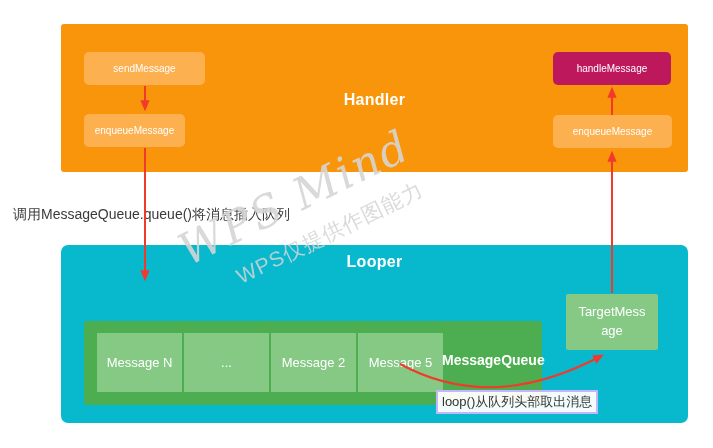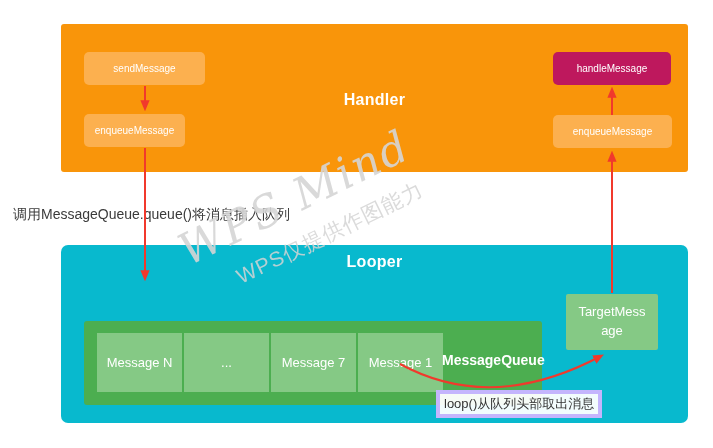--- a/index.html
+++ b/index.html
@@ -37,21 +37,21 @@
     color:#ffffff;font-size:14px;font-weight:bold;}
 
   .target-box{position:absolute;left:566px;top:294px;width:92px;height:56px;
     background:#85C985;border-radius:2px;display:flex;align-items:center;justify-content:center;}
   .target-box span{display:block;width:70px;text-align:center;color:#ffffff;
     font-size:13px;line-height:1.45;word-break:break-all;}
 
   
   .note-left{position:absolute;left:13px;top:206px;font-size:14px;color:#3A3A3A;z-index:4;}
   .note-loop{position:absolute;left:436px;top:390px;padding:1px 4px;
-    background:rgba(255,255,255,0.95);border:4px solid #c4b5fd;
+    background:rgba(255,255,255,0.95);border:2px solid #c4b5fd;
     font-size:13px;color:#333333;z-index:6;white-space:nowrap;}
 
   
   .arrows{position:absolute;left:0;top:0;z-index:5;pointer-events:none;}
 
   
   .wm{position:absolute;pointer-events:none;z-index:9;color:rgba(213,213,213,0.9);
     text-align:center;}
   .wm1{left:148px;top:172px;width:292px;font-family:"DejaVu Serif", serif;
     font-style:italic;font-size:44px;letter-spacing:2px;transform:rotate(-26deg);}
@@ -80,22 +80,22 @@
   </div>
 
   <div class="note-left">调用MessageQueue.queue()将消息插入队列</div>
 
   <div class="looper-box">
     <div class="big-label">Looper</div>
     <div class="queue-box">
       <div class="cells">
         <div class="cell">Message N</div>
         <div class="cell">...</div>
-        <div class="cell">Message 7</div>
-        <div class="cell">Message 1</div>
+        <div class="cell">Message 2</div>
+        <div class="cell">Message 5</div>
       </div>
       <div class="mq-label">MessageQueue</div>
     </div>
   </div>
 
   <div class="target-box">
     <span>TargetMessage</span>
   </div>
 
   <div class="note-loop">loop()从队列头部取出消息</div>

